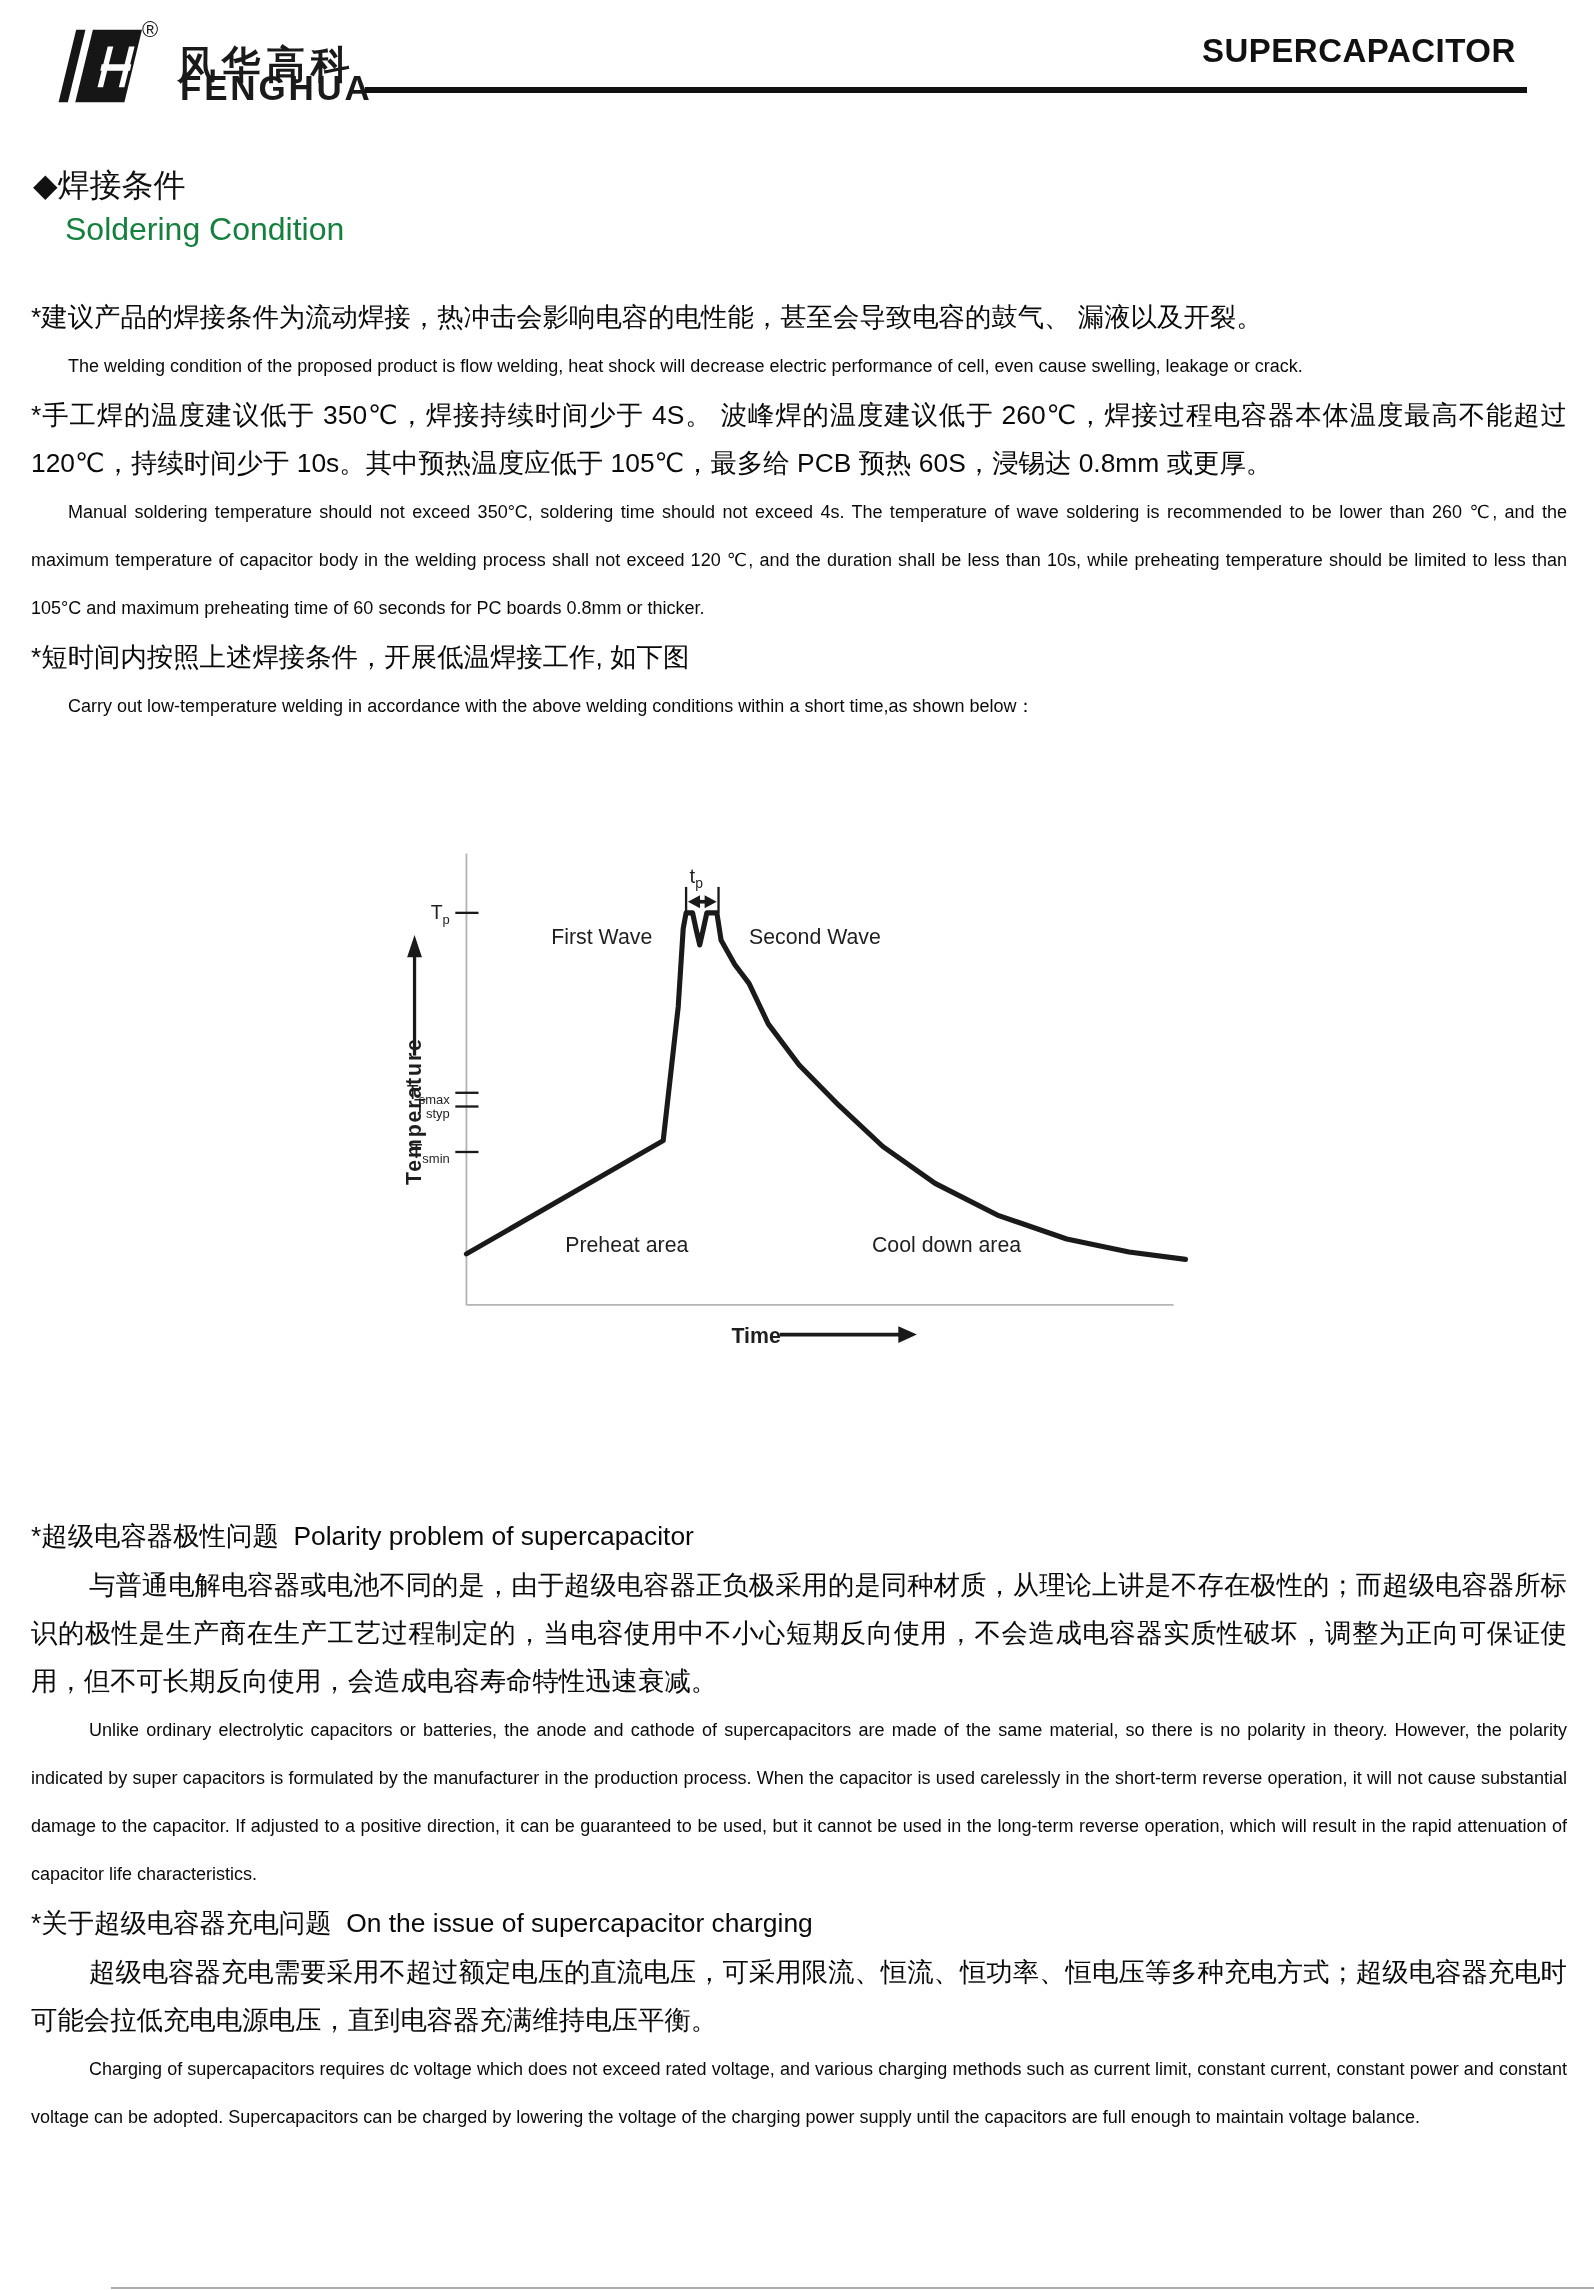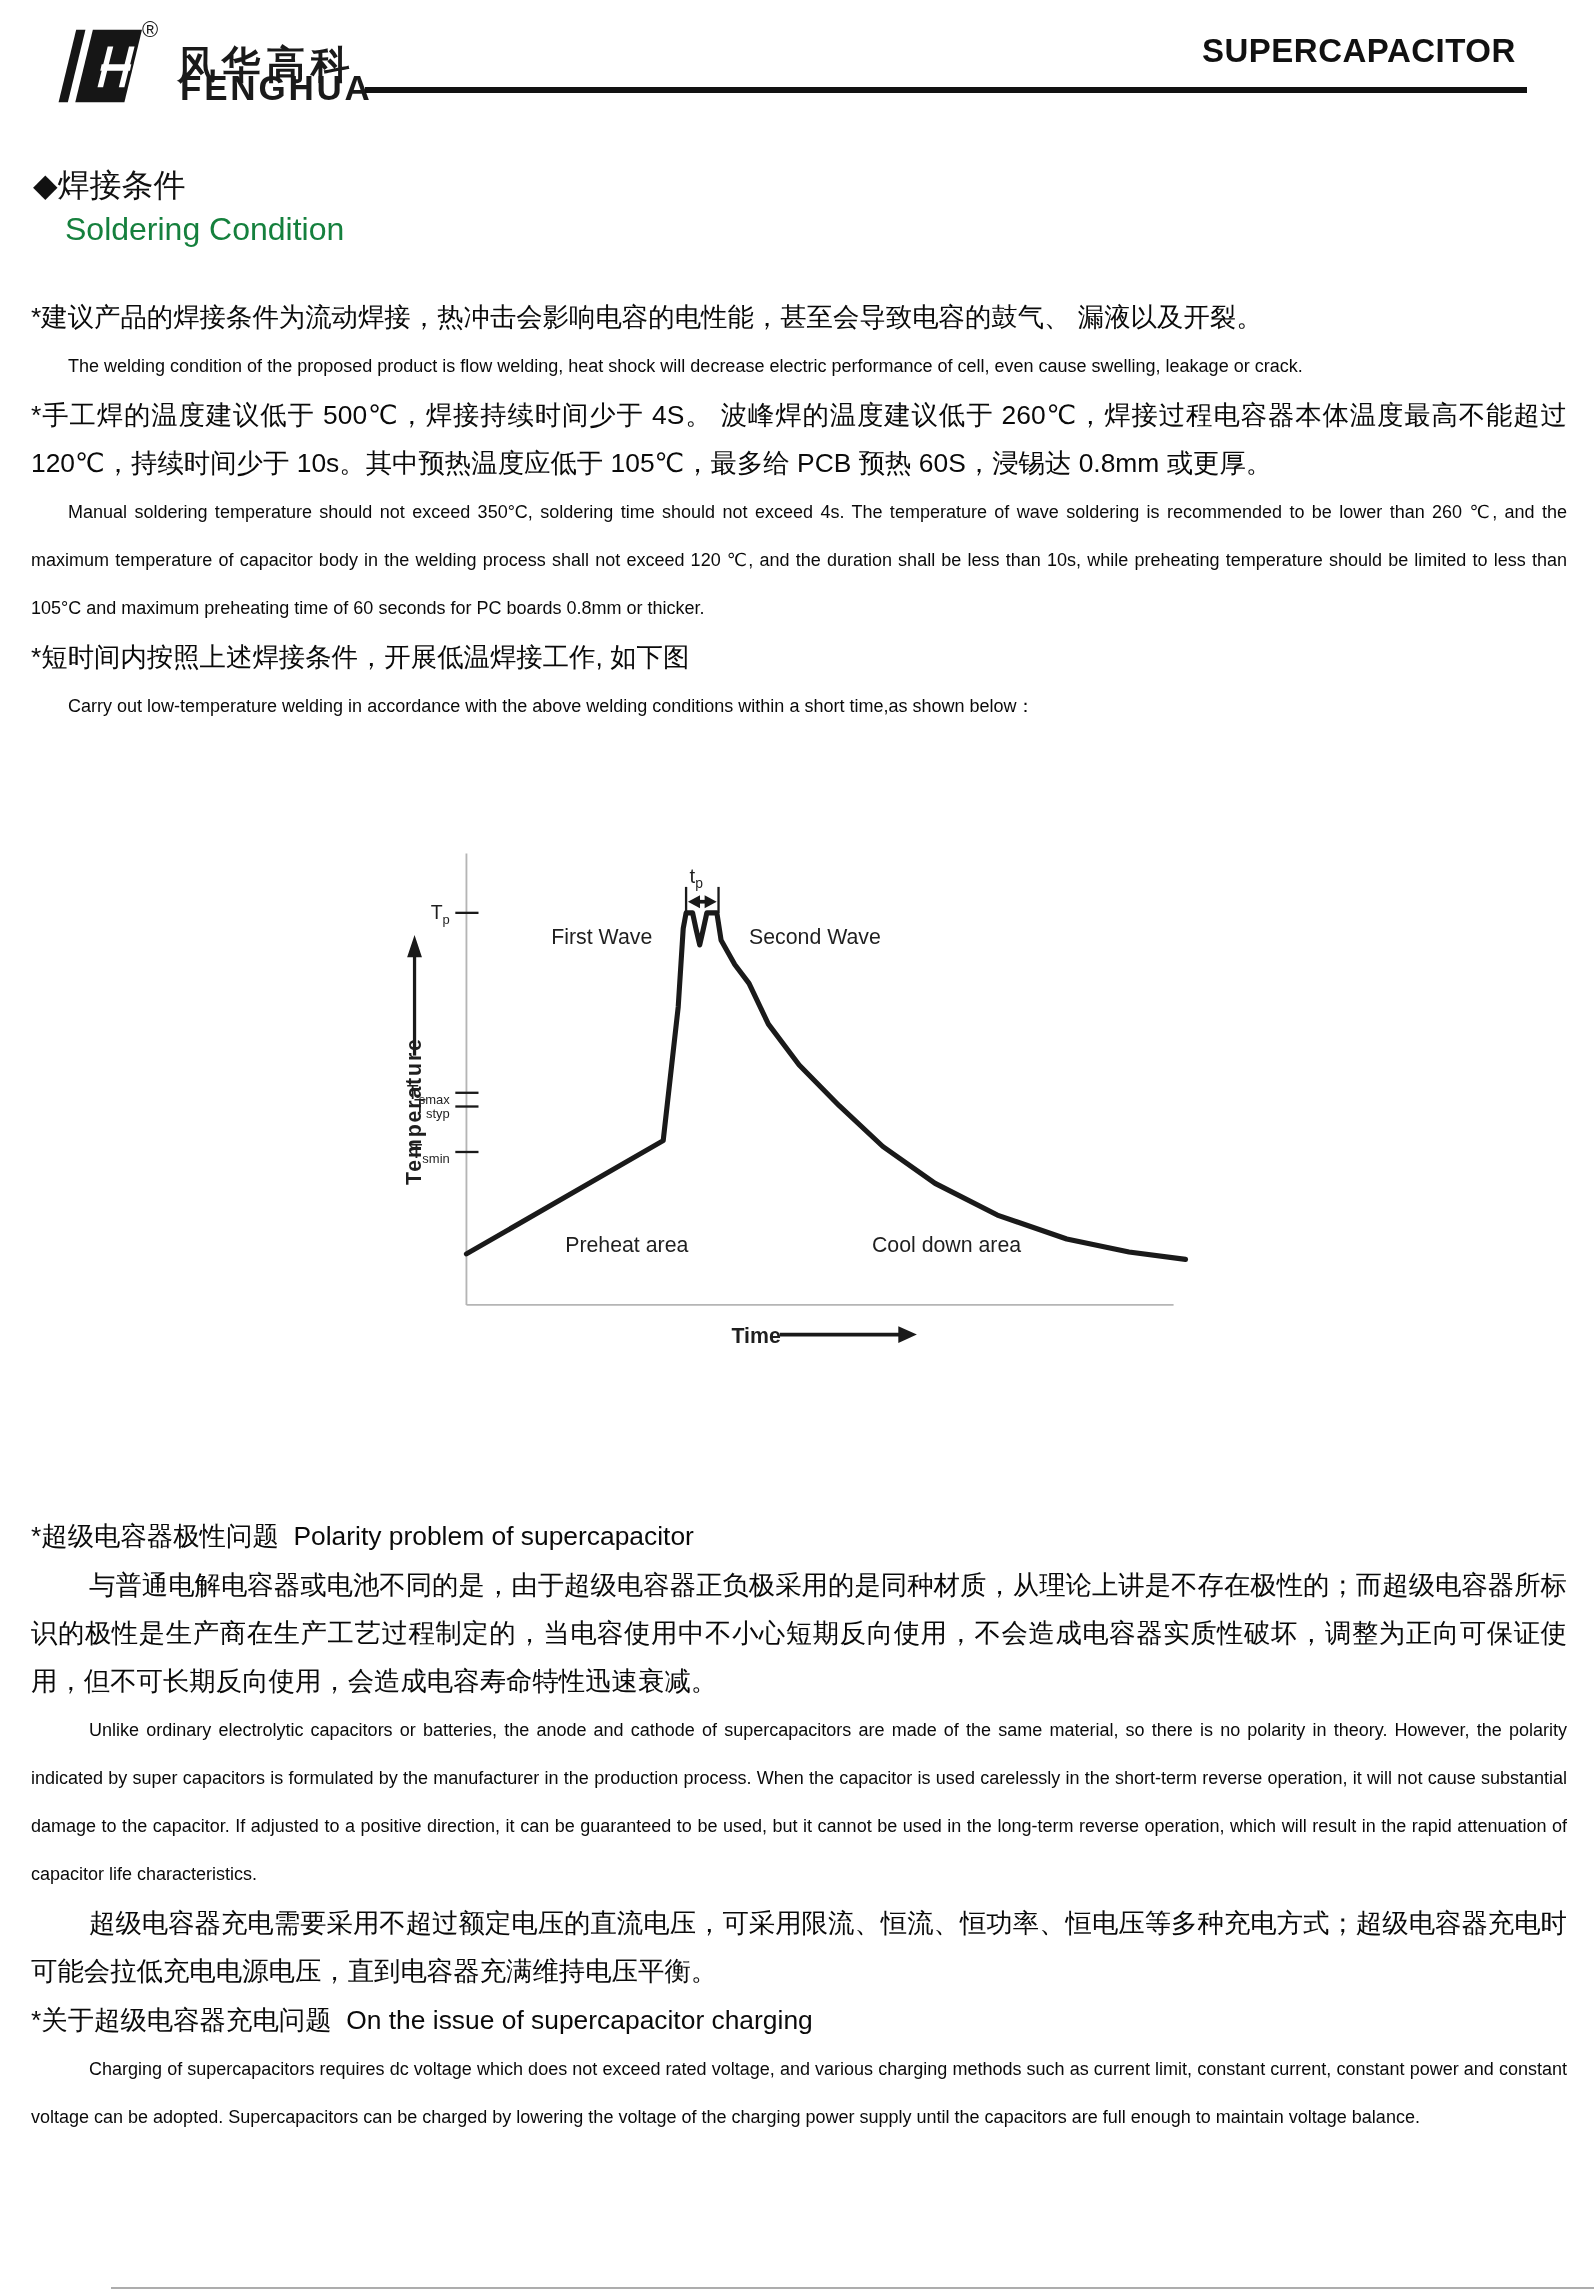--- a/index.html
+++ b/index.html
@@ -52,21 +52,21 @@
   <div class="abs header-rule" style="left:365px;top:87px;width:1162px;"></div>
 
   <div class="abs sec-h" style="left:33px;top:163px;">
     <div class="h-cn">◆焊接条件</div>
     <div class="h-en">Soldering Condition</div>
   </div>
 
   <div class="abs body-text" style="left:30px;top:292px;">
     <p class="cn">*建议产品的焊接条件为流动焊接，热冲击会影响电容的电性能，甚至会导致电容的鼓气、&nbsp;漏液以及开裂。</p>
     <p class="en ind-en">The welding condition of the proposed product is flow welding, heat shock will decrease electric performance of cell, even cause swelling, leakage or crack.</p>
-    <p class="cn">*手工焊的温度建议低于 500℃，焊接持续时间少于 4S。 波峰焊的温度建议低于 260℃，焊接过程电容器本体温度最高不能超过 120℃，持续时间少于 10s。其中预热温度应低于 105℃，最多给 PCB 预热 60S，浸锡达 0.8mm 或更厚。</p>
+    <p class="cn">*手工焊的温度建议低于 350℃，焊接持续时间少于 4S。 波峰焊的温度建议低于 260℃，焊接过程电容器本体温度最高不能超过 120℃，持续时间少于 10s。其中预热温度应低于 105℃，最多给 PCB 预热 60S，浸锡达 0.8mm 或更厚。</p>
     <p class="en ind-en">Manual soldering temperature should not exceed 350°C, soldering time should not exceed 4s. The temperature of wave soldering is recommended to be lower than 260 ℃, and the maximum temperature of capacitor body in the welding process shall not exceed 120 ℃, and the duration shall be less than 10s, while preheating temperature should be limited to less than 105°C and maximum preheating time of 60 seconds for PC boards 0.8mm or thicker.</p>
     <p class="cn">*短时间内按照上述焊接条件，开展低温焊接工作, 如下图</p>
     <p class="en ind-en">Carry out low-temperature welding in accordance with the above welding conditions within a short time,as shown below：</p>
   </div>
 
   <div class="abs chart" style="left:390px;top:835px;">
     <svg width="835" height="519" viewBox="0 0 900 560">
 
       <line x1="82" y1="20" x2="82" y2="507" stroke="#b5b5b5" stroke-width="2"></line>
       <line x1="82" y1="507" x2="845" y2="507" stroke="#b5b5b5" stroke-width="2"></line>
@@ -104,20 +104,20 @@
       <line x1="420" y1="539" x2="550" y2="539" stroke="#1a1a1a" stroke-width="4"></line>
       <polygon points="568,539 548,530 548,548" fill="#1a1a1a"></polygon>
     </svg>
   </div>
 
 
   <div class="abs body-text" style="left:30px;top:1511px;">
     <p class="cn">*超级电容器极性问题&nbsp;&nbsp;Polarity problem of supercapacitor</p>
     <p class="cn ind-2em">与普通电解电容器或电池不同的是，由于超级电容器正负极采用的是同种材质，从理论上讲是不存在极性的；而超级电容器所标识的极性是生产商在生产工艺过程制定的，当电容使用中不小心短期反向使用，不会造成电容器实质性破坏，调整为正向可保证使用，但不可长期反向使用，会造成电容寿命特性迅速衰减。</p>
     <p class="en ind-2em">Unlike ordinary electrolytic capacitors or batteries, the anode and cathode of supercapacitors are made of the same material, so there is no polarity in theory. However, the polarity indicated by super capacitors is formulated by the manufacturer in the production process. When the capacitor is used carelessly in the short-term reverse operation, it will not cause substantial damage to the capacitor. If adjusted to a positive direction, it can be guaranteed to be used, but it cannot be used in the long-term reverse operation, which will result in the rapid attenuation of capacitor life characteristics.</p>
+    <p class="cn">*关于超级电容器充电问题&nbsp;&nbsp;On the issue of supercapacitor charging</p>
     <p class="cn ind-2em">超级电容器充电需要采用不超过额定电压的直流电压，可采用限流、恒流、恒功率、恒电压等多种充电方式；超级电容器充电时可能会拉低充电电源电压，直到电容器充满维持电压平衡。</p>
-    <p class="cn">*关于超级电容器充电问题&nbsp;&nbsp;On the issue of supercapacitor charging</p>
     <p class="en ind-2em">Charging of supercapacitors requires dc voltage which does not exceed rated voltage, and various charging methods such as current limit, constant current, constant power and constant voltage can be adopted. Supercapacitors can be charged by lowering the voltage of the charging power supply until the capacitors are full enough to maintain voltage balance.</p>
   </div>
 
   <div class="bottom-rule"></div>
 </div>
 
 
 </body></html>

